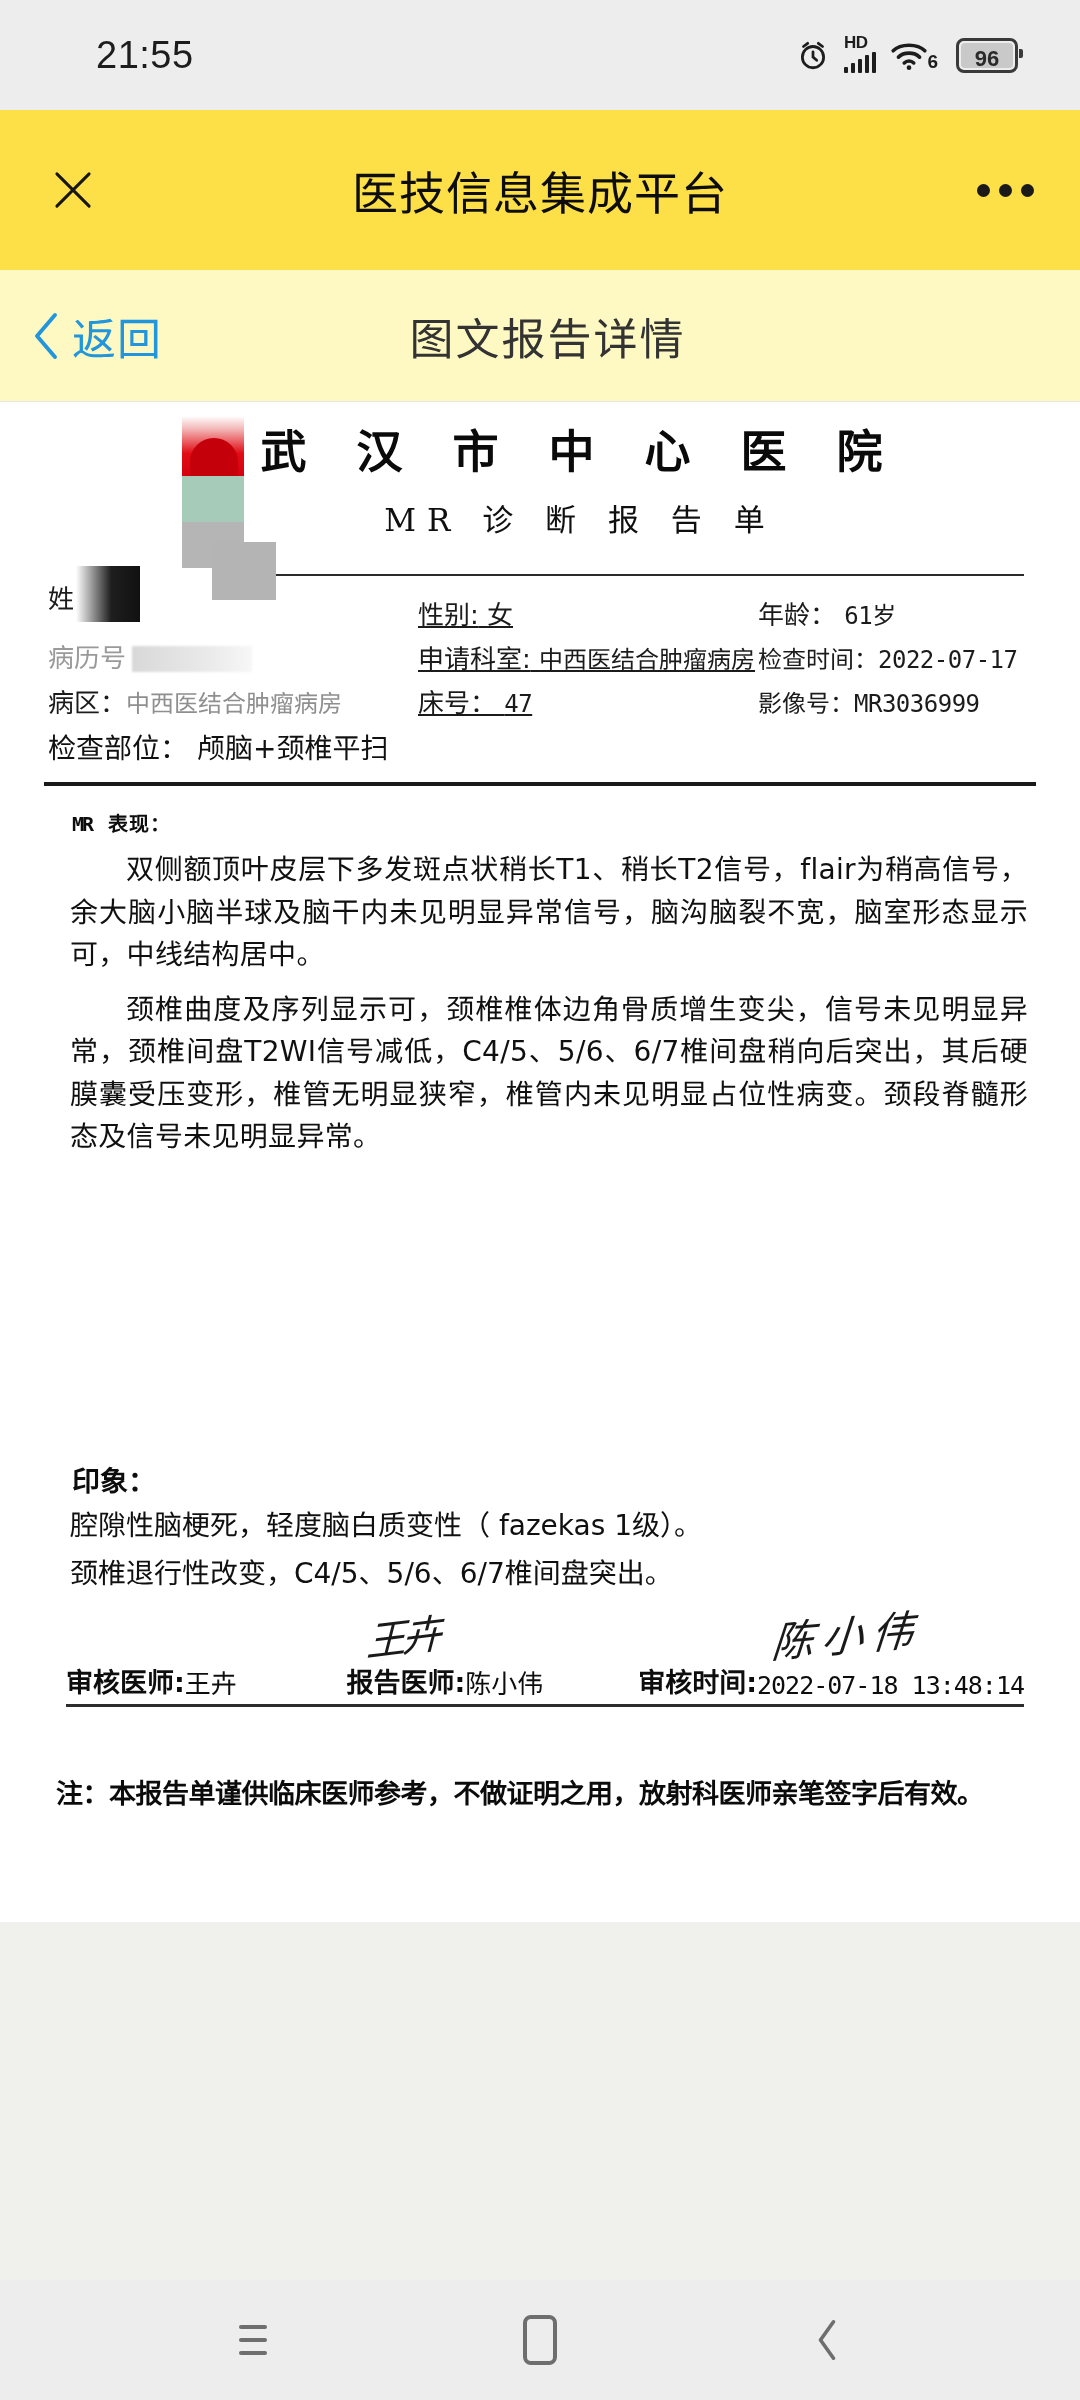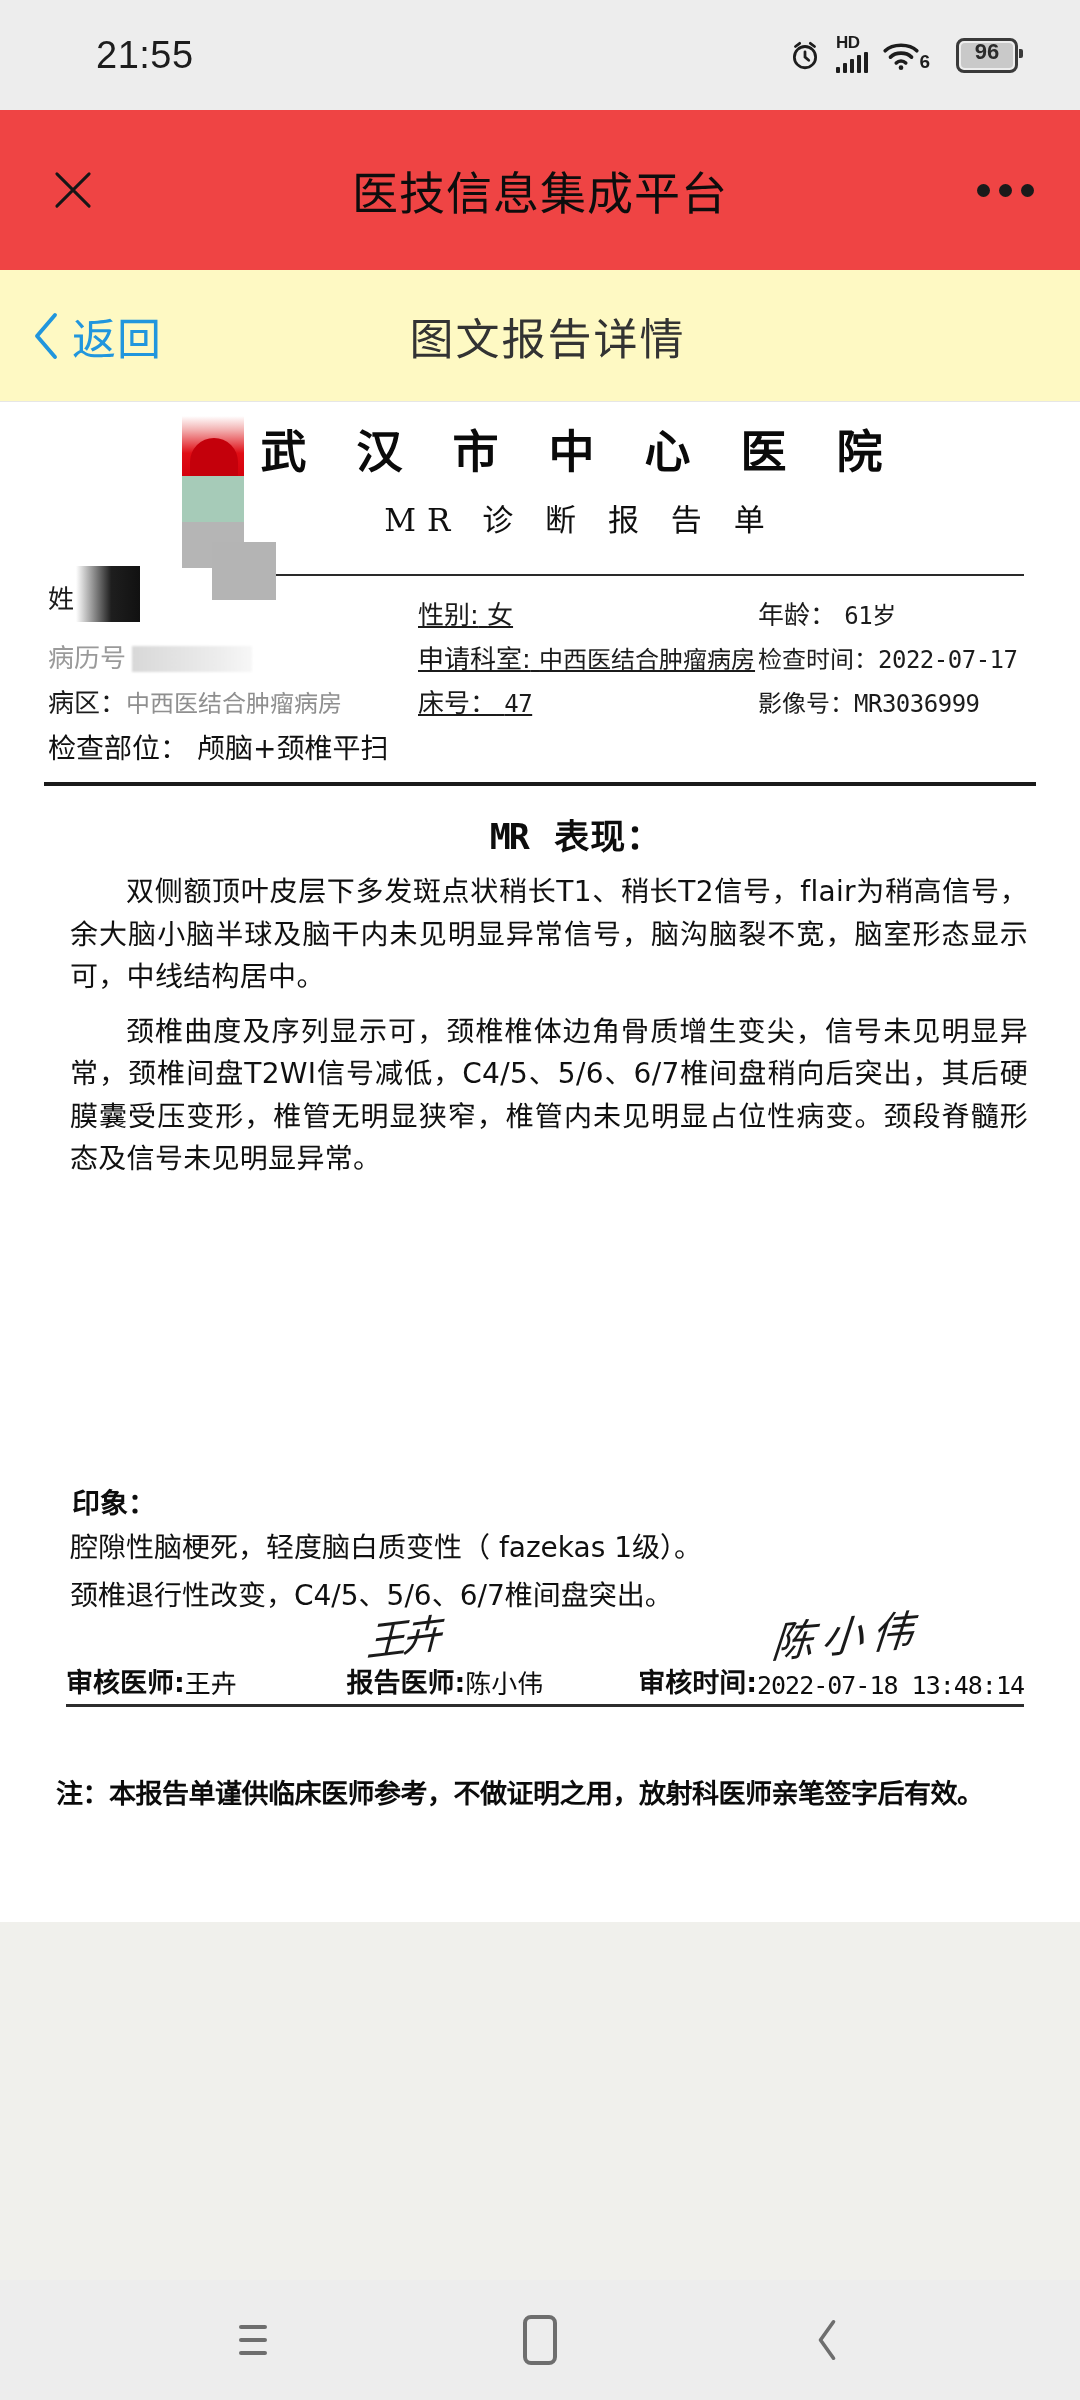--- a/index.html
+++ b/index.html
@@ -77,23 +77,23 @@
     margin-left: -1px;
     margin-bottom: -1px;
   }
   .battery {
     width: 56px;
     height: 29px;
     border: 3px solid #3a3a3a;
     border-radius: 8px;
     position: relative;
     display: flex;
-    align-items: flex-start;
+    align-items: flex-end;
     justify-content: center;
-    margin-left: 12px;
+    margin-left: 4px;
   }
   .battery::after {
     content: "";
     position: absolute;
     right: -8px;
     top: 8px;
     width: 4px;
     height: 9px;
     background: #3a3a3a;
     border-radius: 0 2px 2px 0;
@@ -109,21 +109,21 @@
     position: relative;
     font-size: 22px;
     font-weight: 600;
     color: #2b2b2b;
     line-height: 1;
   }
 
   
   .app-bar {
     height: 160px;
-    background: #ef4444;
+    background: #fde047;
     display: flex;
     align-items: center;
     position: relative;
     box-sizing: border-box;
   }
   .close-btn {
     position: absolute;
     left: 38px;
     width: 70px;
     height: 70px;
@@ -320,25 +320,24 @@
     margin: 10px 48px 0 48px;
     font-size: 28px;
     color: #111;
   }
 
   
   .body-rule { border-top: 4px solid #1a1a1a; margin: 16px 44px 0 44px; }
 
   .section-head {
     margin: 22px 0 0 72px;
-    font-size: 35px;
+    font-size: 20px;
     font-weight: 700;
     letter-spacing: 1px;
     color: #0d0d0d;
-    text-align: center;
   }
   .section-head .mr-mark {
     font-family: "DejaVu Sans Mono", "Liberation Mono", monospace;
     font-weight: 700;
     letter-spacing: -2px;
   }
   .para {
     margin: 12px 52px 0 70px;
     font-size: 28px;
     line-height: 1.52;

